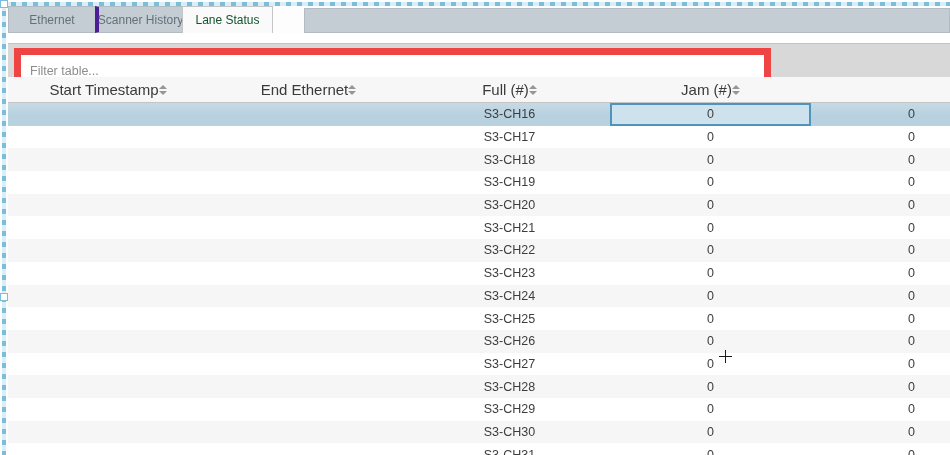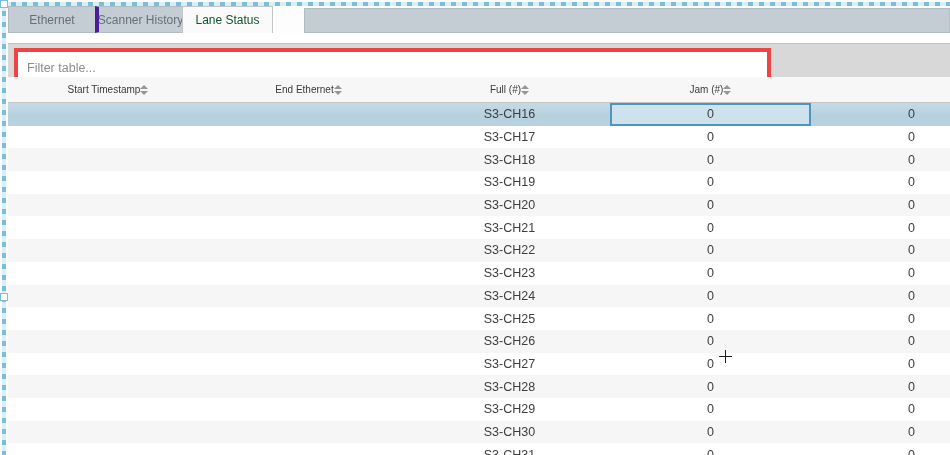--- a/index.html
+++ b/index.html
@@ -60,39 +60,39 @@
     position: absolute; left: 8px; top: 33px; right: 0; bottom: 0;
     background: #fff; overflow: hidden;
   }
   .filter-panel {
     position: absolute; left: 0; top: 10px; right: 0; height: 34px;
     background: var(--filter-panel-bg,#d8d8d8);
     border-top: 1px solid #c3c3c3;
   }
   .filter-input {
     position: absolute; left: 6px; top: 4px; width: 757px; height: 26px;
-    border: 4px solid #ef4444; border-radius: 0;
+    border: 7px solid #ef4444; border-radius: 0;
     background: #fff; font-family: "Liberation Sans", sans-serif;
     font-size: 12.5px; color: #444; padding: 16px 9px; outline: none;
   }
   .filter-input::placeholder { color: #8d8d8d; }
 
   
   .grid-cols {
     display: grid;
     grid-template-columns: 200px 201px 201px 201px 201px;
   }
   .thead {
     position: absolute; left: 0; top: 44px; width: 1004px; height: 26px;
     background: #f7f7f7; border-bottom: 1px solid #c6c6c6;
     align-items: center;
   }
   .header-cell {
     display: flex; align-items: center; justify-content: center; 
-    font-size: 10px; color: #3a3a3a; height: 100%; cursor: default;
+    font-size: 15px; color: #3a3a3a; height: 100%; cursor: default;
   }
   .sort { display: inline-flex; flex-direction: column; gap: 2px; }
   .sort i {
     display: block; width: 0; height: 0;
     border-left: 4px solid transparent; border-right: 4px solid transparent;
   }
   .sort .up   { border-bottom: 4px solid #969696; }
   .sort .down { border-top:    4px solid #969696; }
 
   .tbody { position: absolute; left: 0; top: 70px; width: 1004px; bottom: 0; }

